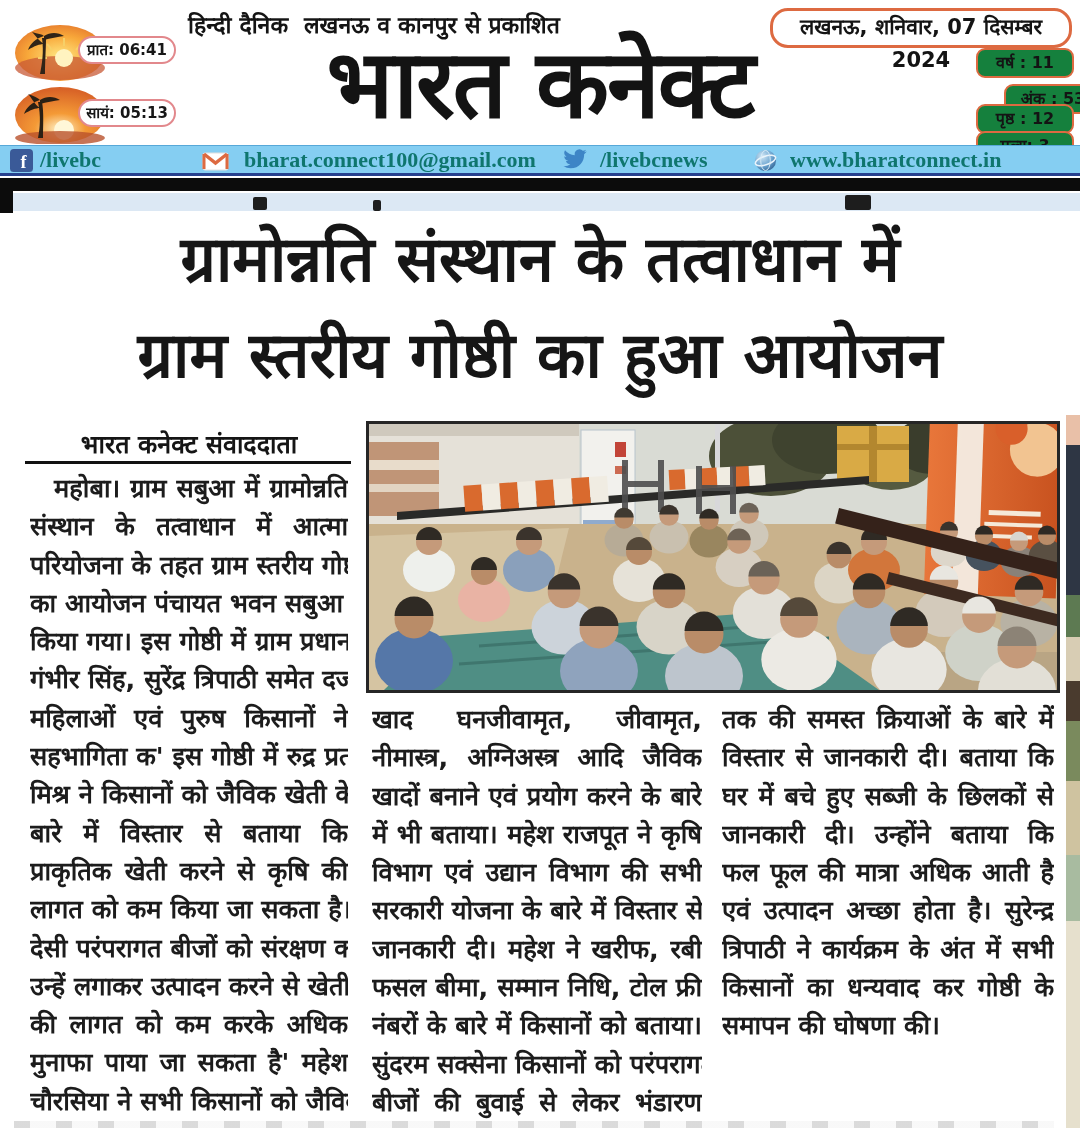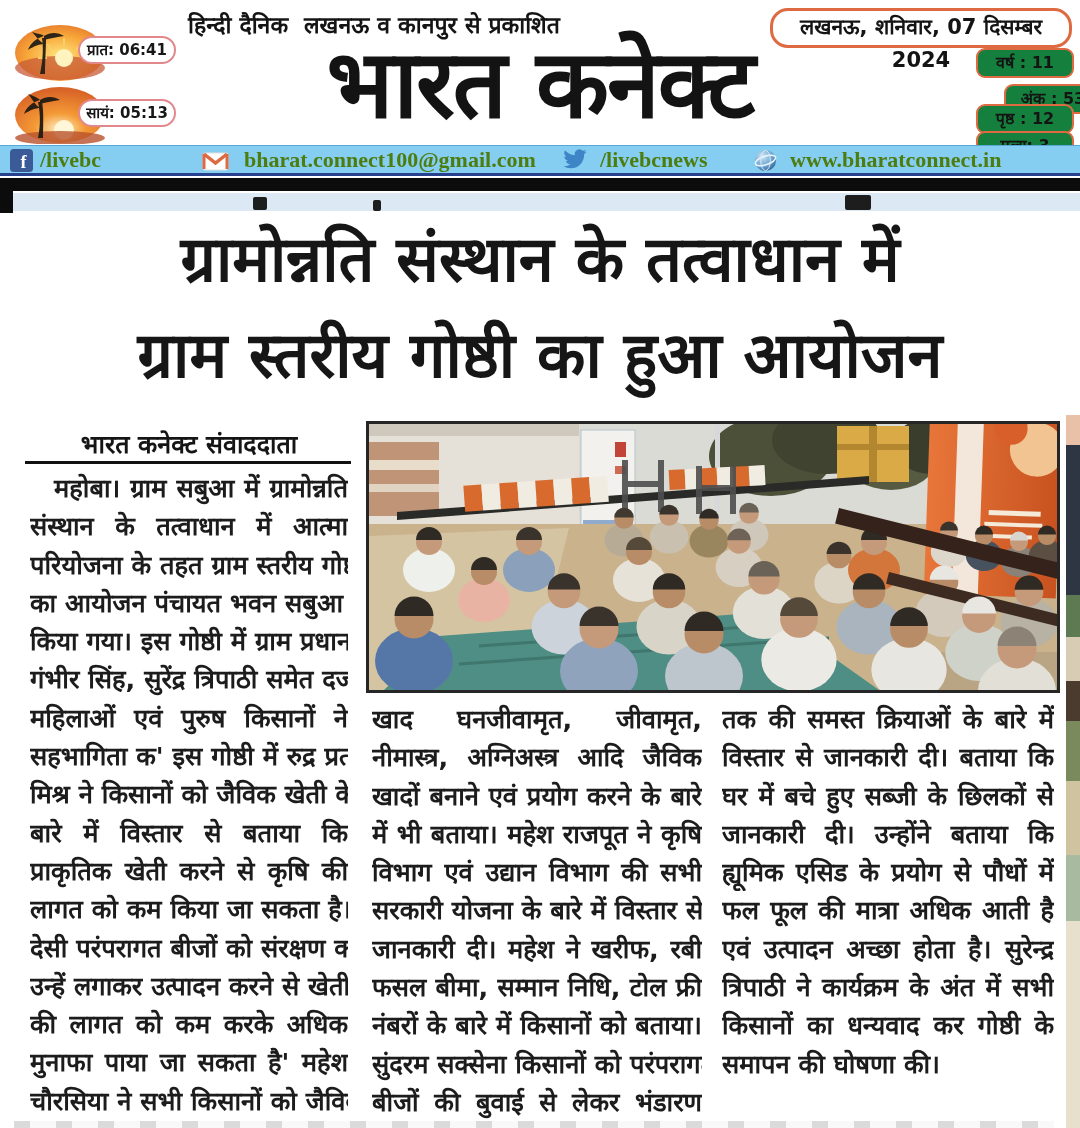--- a/index.html
+++ b/index.html
@@ -19,21 +19,21 @@
              border:3px solid #dd6a41;border-radius:18px;font-size:21px;font-weight:bold;
              line-height:33px;text-align:center;color:#141414;}
   .info-box{position:absolute;left:976px;width:94px;height:26px;background:#15803d;
             border:2px solid #dd6a41;border-radius:9px;font-size:16px;font-weight:bold;
             line-height:25px;text-align:center;color:#141414;}
 
   
   .social-bar{position:absolute;left:0;top:145px;width:1080px;height:31px;background:#85cef2;
               border-top:1px solid #57a8d8;border-bottom:3px solid #27418f;box-sizing:border-box;}
   .social-text{position:absolute;top:147px;font-family:"Liberation Serif","DejaVu Serif",serif;
-               font-size:22px;color:#4d7c0f;font-weight:bold;}
+               font-size:22px;color:#0f766e;font-weight:bold;}
   .soc-icon{position:absolute;top:149px;}
 
   
   .black-band{position:absolute;left:0;top:178px;width:1080px;height:13px;background:#0c0c0c;}
   .left-notch{position:absolute;left:0;top:178px;width:13px;height:35px;background:#0c0c0c;}
   .crop-strip{position:absolute;left:13px;top:193px;width:1067px;height:18px;background:#dce8f4;}
   .crop-mark{position:absolute;background:#1d1d1d;border-radius:2px;}
 
   
   .headline{position:absolute;left:20px;width:1040px;font-size:63px;font-weight:bold;
@@ -436,21 +436,20 @@
     <div class="bl">फसल बीमा, सम्मान निधि, टोल फ्री</div>
     <div class="bl">नंबरों के बारे में किसानों को बताया।</div>
     <div class="bl">सुंदरम सक्सेना किसानों को परंपरागत</div>
     <div class="bl">बीजों की बुवाई से लेकर भंडारण</div>
   </div>
 <div id="col3" class="col">
     <div class="bl">तक की समस्त क्रियाओं के बारे में</div>
     <div class="bl">विस्तार से जानकारी दी। बताया कि</div>
     <div class="bl">घर में बचे हुए सब्जी के छिलकों से</div>
     <div class="bl">जानकारी दी। उन्होंने बताया कि</div>
-    <div class="bl">ह्यूमिक एसिड के प्रयोग से पौधों में</div>
     <div class="bl">फल फूल की मात्रा अधिक आती है</div>
     <div class="bl">एवं उत्पादन अच्छा होता है। सुरेन्द्र</div>
     <div class="bl">त्रिपाठी ने कार्यक्रम के अंत में सभी</div>
     <div class="bl">किसानों का धन्यवाद कर गोष्ठी के</div>
     <div class="bl last-left">समापन की घोषणा की।</div>
   </div>
 
 <div class="bottom-strip"></div>
 <div class="right-sliver"></div>
 

